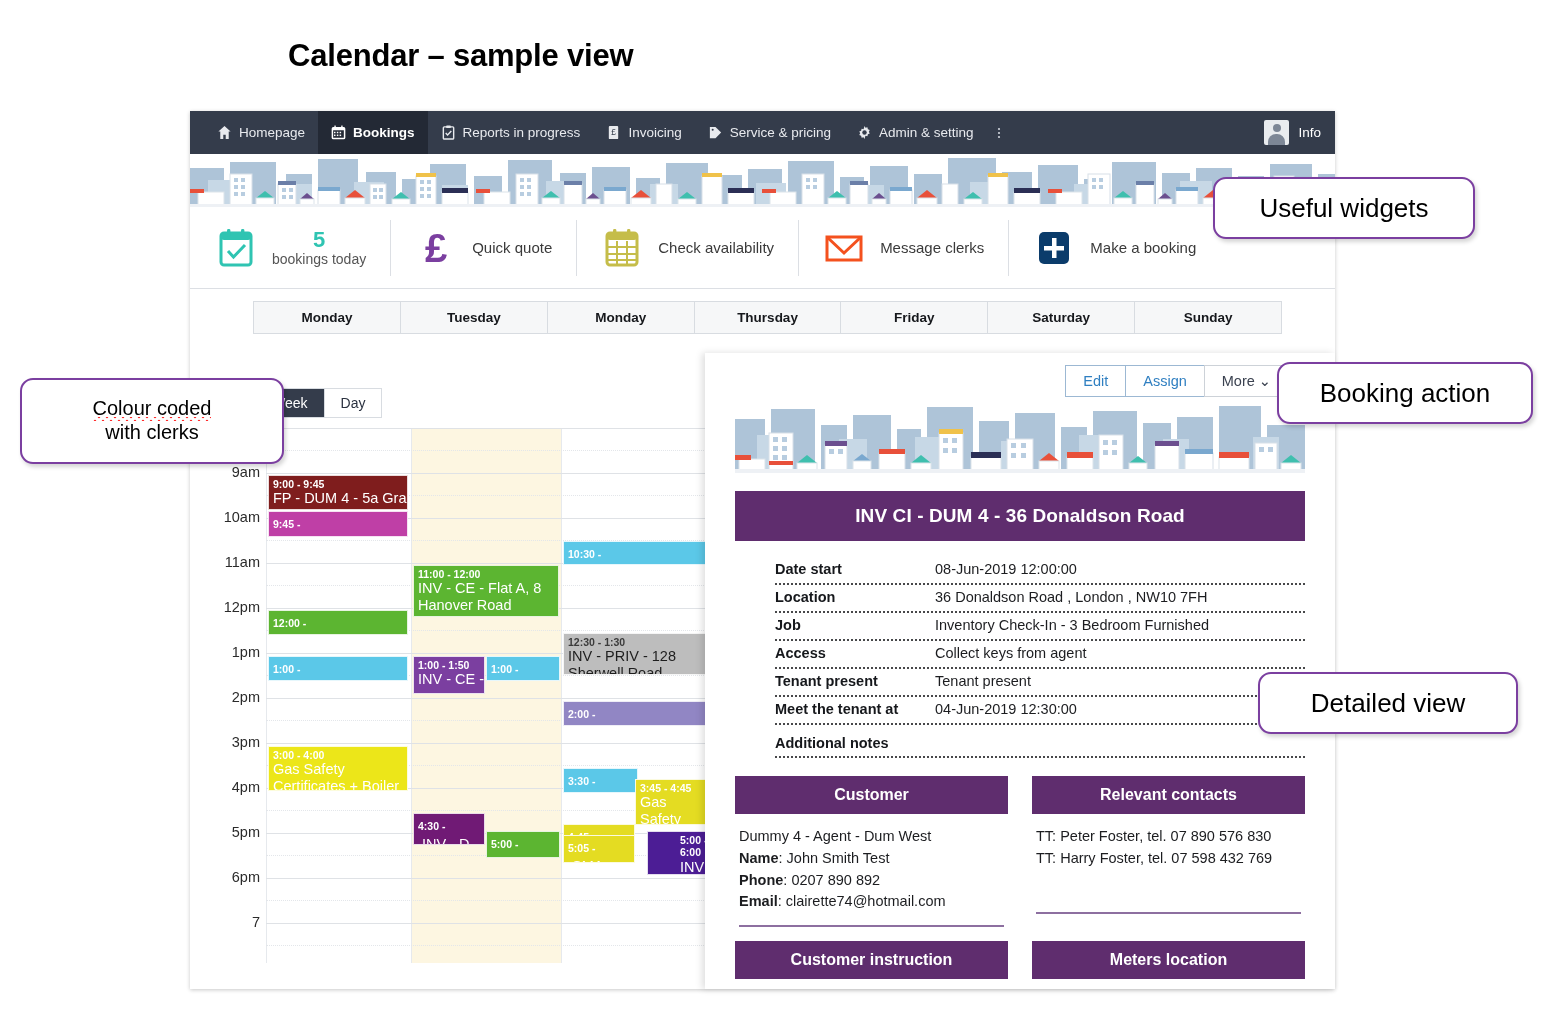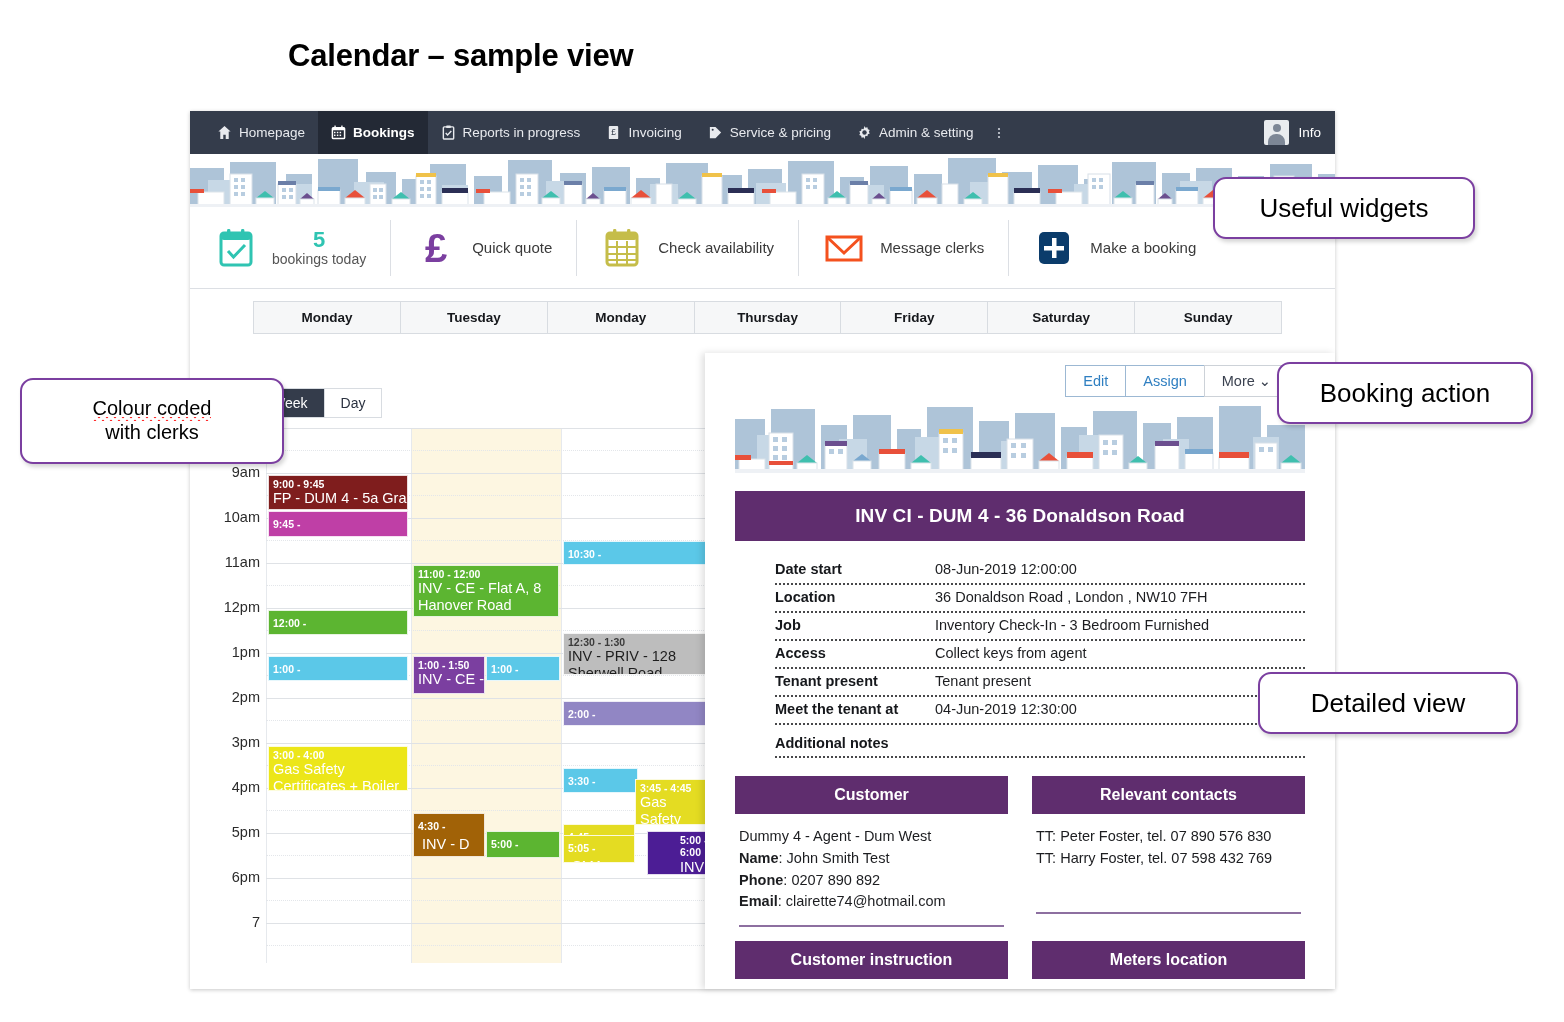--- a/index.html
+++ b/index.html
@@ -695,21 +695,21 @@
         <div class="ev inline" style="left:347px; top:340px; width:75px; height:25px; background:#5bc8e8;">
           <span class="t">3:30 -</span>
           <span class="s">EPC - C</span>
         </div>
 
         <div class="ev" style="left:419px; top:351px; width:72px; height:46px; background:#e4dc22;">
           <span class="t">3:45 - 4:45</span>
           <span class="s" style="white-space:normal;">Gas Safety Certificate</span>
         </div>
 
-        <div class="ev inline" style="left:197px; top:385px; width:72px; height:44px; background:#a16207;">
+        <div class="ev inline" style="left:197px; top:385px; width:72px; height:32px; background:#701a75;">
           <span class="t">4:30 -</span>
           <span class="s">INV - D</span>
         </div>
 
         <div class="ev inline" style="left:347px; top:396px; width:72px; height:22px; background:#e4dc22;">
           <span class="t">4:45 -</span>
           
         </div>
 
         <div class="ev inline" style="left:270px; top:403px; width:74px; height:27px; background:#5cb531;">

